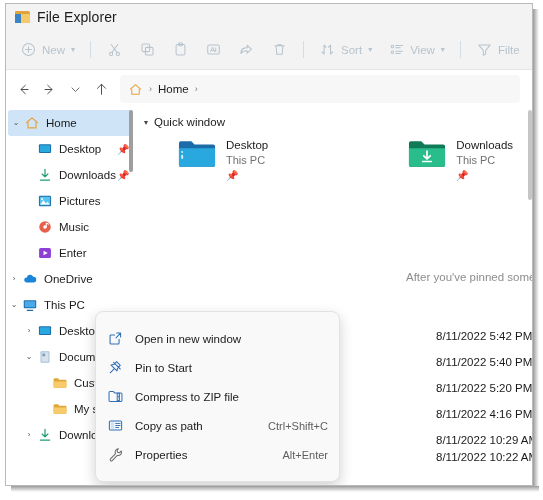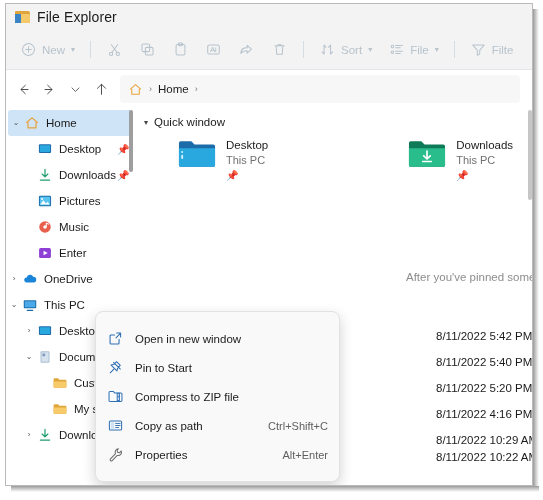--- a/index.html
+++ b/index.html
@@ -261,21 +261,21 @@
       <span>Sort</span>
       <span class="caret">▾</span>
     </div>
 
     <div class="tb-btn">
       <svg class="tb-icon" viewBox="0 0 20 20">
         <circle cx="5.2" cy="6.6" r="1.5" fill="none" stroke="#b7c3cd" stroke-width="1.2"></circle>
         <circle cx="5.2" cy="13.2" r="1.5" fill="none" stroke="#b7c3cd" stroke-width="1.2"></circle>
         <path d="M9 5.4h8M9 8h5.4M9 12h8M9 14.6h5.4" stroke="#b7c3cd" stroke-width="1.2" stroke-linecap="round"></path>
       </svg>
-      <span>File</span>
+      <span>View</span>
       <span class="caret">▾</span>
     </div>
 
     <div class="tb-sep"></div>
 
     <div class="tb-btn">
       <svg class="tb-icon" viewBox="0 0 20 20">
         <path d="M3.4 4.8h13.2l-5.2 6.2v4.4l-2.8 1.4V11Z" fill="none" stroke="#b7c3cd" stroke-width="1.2" stroke-linejoin="round"></path>
       </svg>
       <span>Filte</span>

